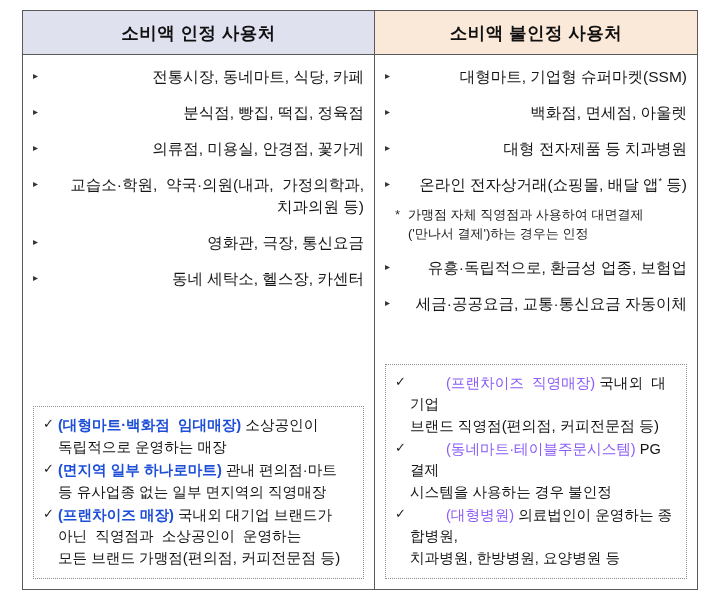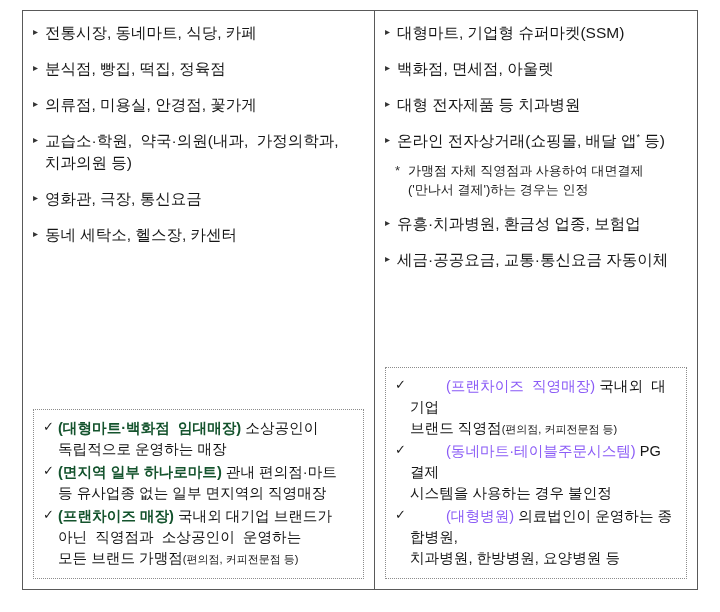--- a/index.html
+++ b/index.html
@@ -92,20 +92,21 @@
     flex: 0 0 auto;
     width: 12px;
     font-size: 10px;
     line-height: 1.95;
     color: #333333;
     text-align: left;
   }
   .bullet .txt {
     flex: 1 1 auto;
     white-space: pre-wrap;
+    text-align: right;
   }
   .bullet.tight { margin-bottom: 12px; }
 
   
   .foot {
     display: flex;
     align-items: flex-start;
     font-size: 13px;
     line-height: 1.45;
     margin: -2px 0 13px 10px;
@@ -141,30 +142,38 @@
   .note .check {
     flex: 0 0 auto;
     width: 15px;
     font-size: 13px;
     color: #1c1c1c;
   }
   .note .body {
     flex: 1 1 auto;
     white-space: pre-wrap;
   }
-  .kw-blue { color: #14532d; font-weight: bold; }
+  .kw-blue { color: #1d4ed8; font-weight: bold; }
   .kw-red  { color: #8b5cf6; font-weight: normal; margin-left: 36px; }
-  .small   { font-size: 11px; }
+  .small   { font-size: 15px; }
   .sup     { font-size: 9px; vertical-align: super; }
 </style>
 </head>
 <body>
 
 <div class="sheet">
 
+  <div class="thead">
+    <div class="th th-left">
+      <span class="th-text">소비액 인정 사용처</span>
+    </div>
+    <div class="th th-right">
+      <span class="th-text">소비액 불인정 사용처</span>
+    </div>
+  </div>
 
   <div class="tbody">
 
     <div class="col col-left">
 
       <div class="bullet">
         <span class="mark">▸</span>
         <span class="txt">전통시장, 동네마트, 식당, 카페</span>
       </div>
       <div class="bullet">
@@ -231,21 +240,21 @@
       </div>
 
       <div class="foot">
         <span class="mark">*</span>
         <span class="txt">가맹점 자체 직영점과 사용하여 대면결제
 ('만나서 결제')하는 경우는 인정</span>
       </div>
 
       <div class="bullet">
         <span class="mark">▸</span>
-        <span class="txt">유흥·치과병원, 환금성 업종, 보험업</span>
+        <span class="txt">유흥·독립적으로, 환금성 업종, 보험업</span>
       </div>
       <div class="bullet">
         <span class="mark">▸</span>
         <span class="txt">세금·공공요금, 교통·통신요금 자동이체</span>
       </div>
 
       <div class="notebox">
         <div class="note">
           <span class="check">✓</span>
           <span class="body"><span class="kw-red">(프랜차이즈  직영매장)</span><span> 국내외  대기업

